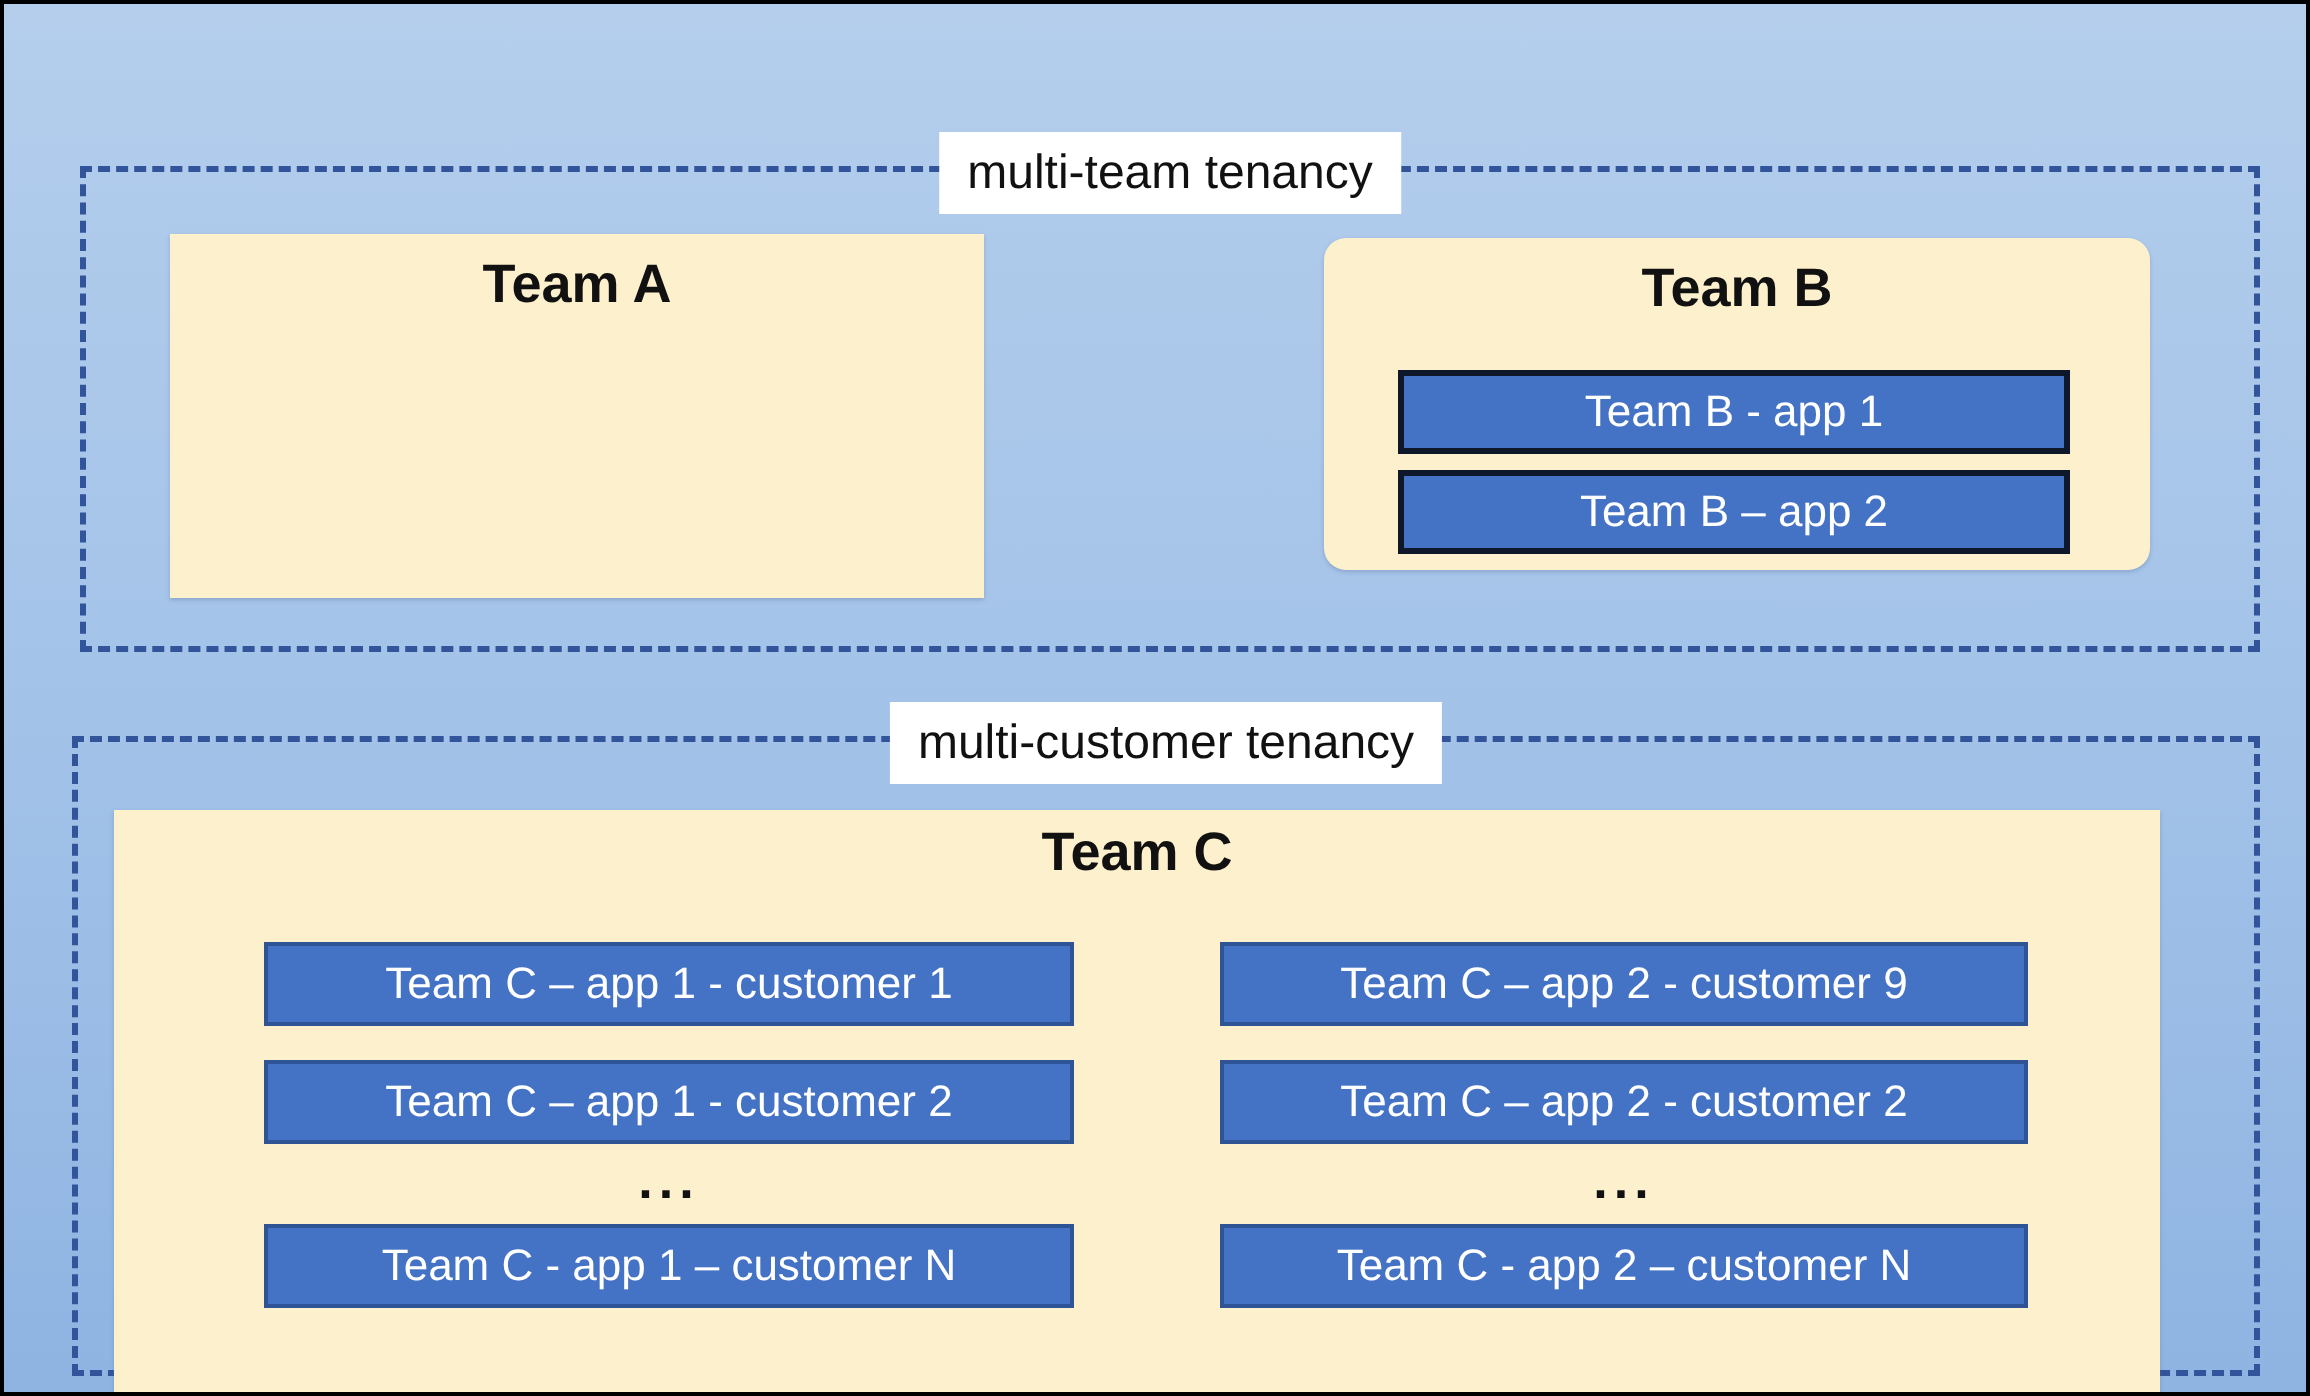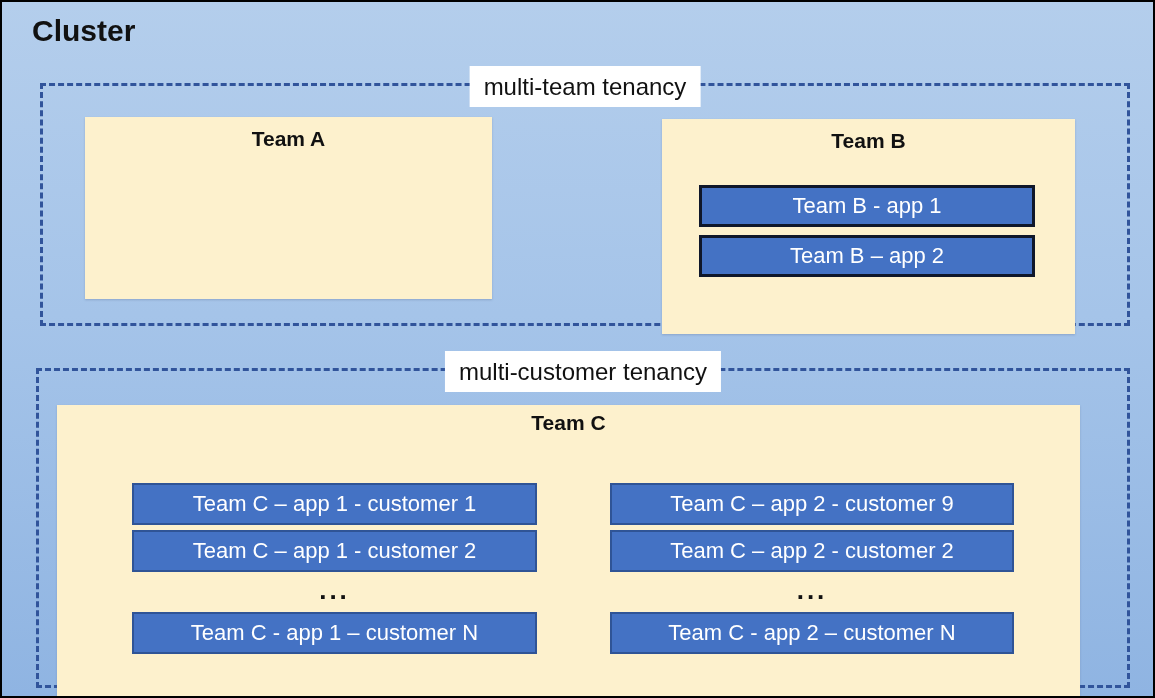--- a/index.html
+++ b/index.html
@@ -31,26 +31,26 @@
     font-size:24px;color:#111;
     white-space:nowrap;
     line-height:1.3;
   }
   .team-panel{
     position:absolute;
     background:#fdf1cd;
     box-shadow:0 1px 2px rgba(90,110,150,.35);
   }
   .panel-team-a{left:42px;top:31px;width:407px;height:182px;}
-  .panel-team-b{left:619px;top:33px;width:413px;height:215px;}
+  .panel-team-b{left:619px;top:33px;width:413px;height:166px;border-radius:11px;}
   .panel-team-c{left:18px;top:34px;width:1023px;height:316px;}
   .team-title{
     position:absolute;left:0;right:0;top:10px;
     text-align:center;
-    font-size:21px;font-weight:bold;color:#111;
+    font-size:27px;font-weight:bold;color:#111;
   }
   .panel-team-c .team-title{top:6px;}
   .app-box{
     position:absolute;
     box-sizing:border-box;
     background:#4472c4;
     border:3px solid #0f172a;
     color:#fff;
     font-size:22px;
     display:flex;align-items:center;justify-content:center;
@@ -63,36 +63,35 @@
   .c-col-1{left:75px;width:405px;}
   .c-col-2{left:553px;width:404px;}
   .c-row{
     position:absolute;left:0;width:100%;height:42px;
     box-sizing:border-box;
     background:#4472c4;border:2px solid #2f5496;
     color:#fff;font-size:22px;
     display:flex;align-items:center;justify-content:center;
     white-space:nowrap;
   }
-  .c-row-1{top:78px;}
+  .c-row-1{top:66px;}
   .c-row-2{top:125px;}
   .c-row-n{top:207px;}
   .c-dots{
     position:absolute;left:0;width:100%;top:168px;height:34px;
     display:flex;align-items:center;justify-content:center;
     font-size:26px;font-weight:bold;color:#111;
     letter-spacing:3px;
   }
 </style>
 </head>
 <body>
 
 <div class="stage">
 
-  <div class="cluster-title">Cluster</div>
 
   <div class="tenancy-group group-multi-team">
     <div class="group-label">multi-team tenancy</div>
 
     <div class="team-panel panel-team-a">
       <div class="team-title">Team A</div>
     </div>
 
     <div class="team-panel panel-team-b">
       <div class="team-title">Team B</div>

